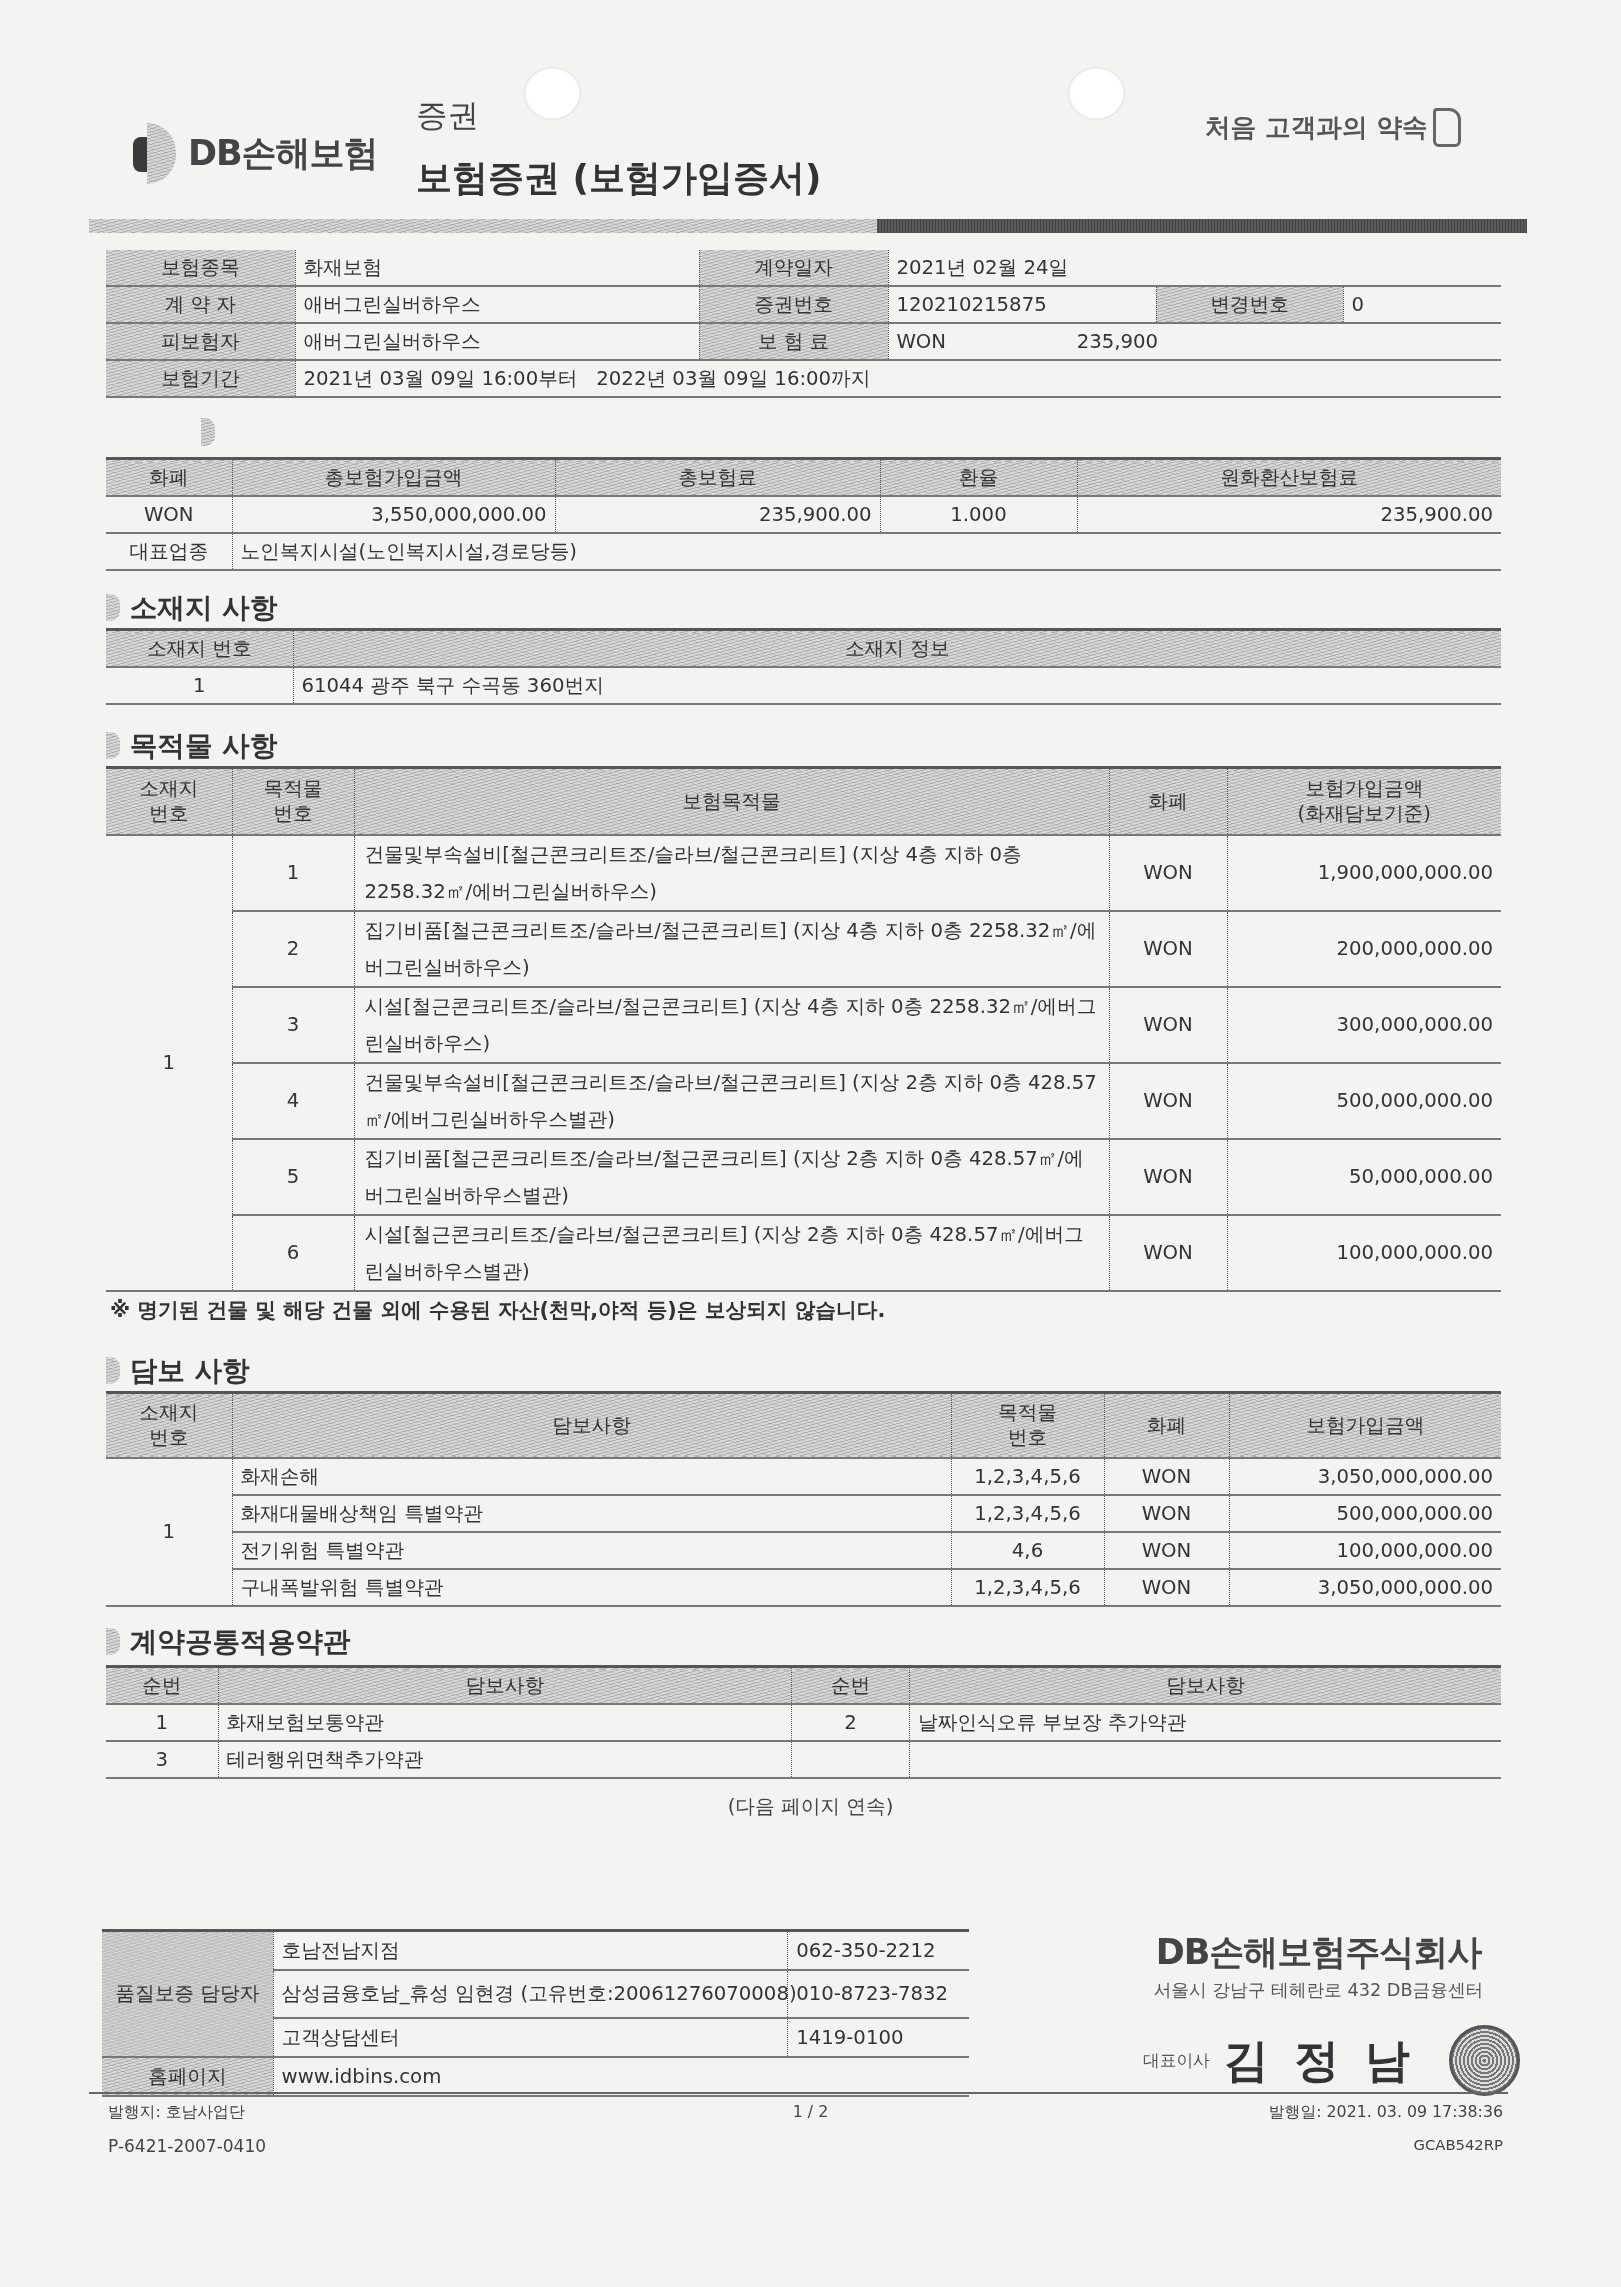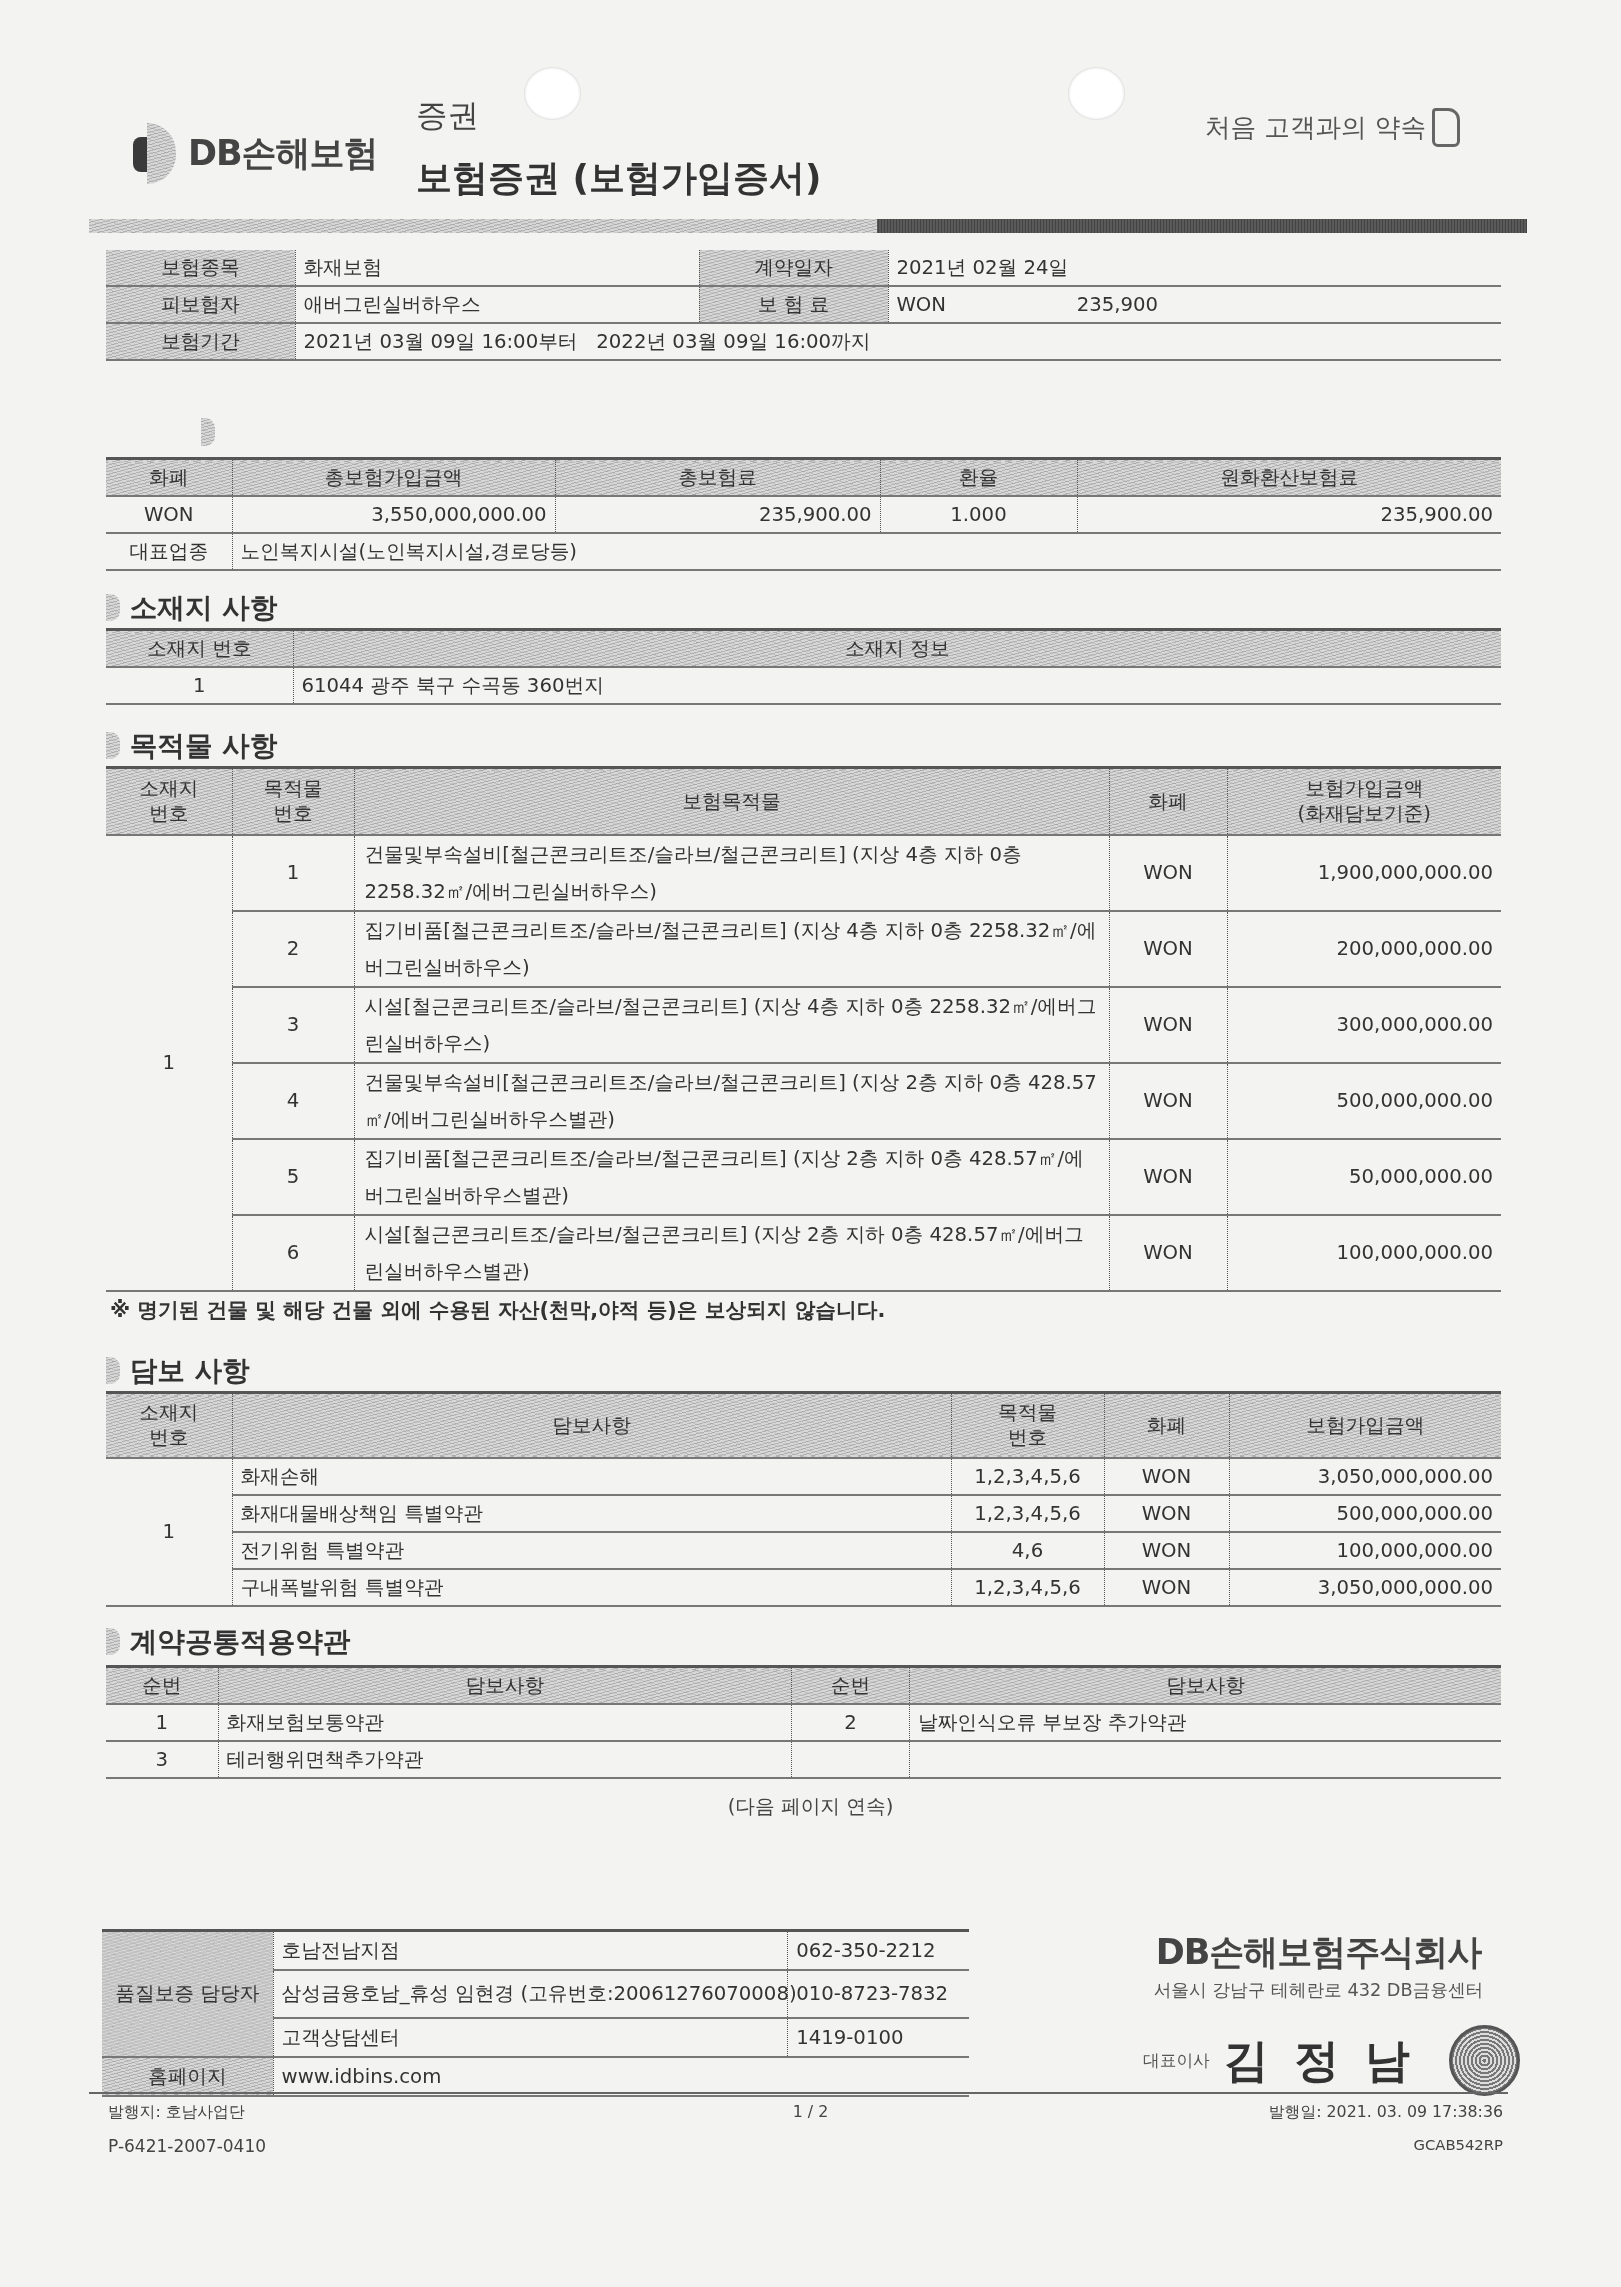--- a/index.html
+++ b/index.html
@@ -23,21 +23,21 @@
     background-image: repeating-linear-gradient(90deg, rgba(0,0,0,.25) 0 1px, transparent 1px 3px);
   }
   
   .logo { left: 133px; top: 123px; display: flex; align-items: center; gap: 5.9px; }
   .logo-mark { width: 49px; height: 61px; position: relative; }
   .logo-mark .l1 { position: absolute; left: 0; top: 13.8px; width: 15.8px; height: 35px; background: #3a3a3a; border-radius: 7.9px 0 0 7.9px; }
   .logo-mark .l2 { position: absolute; left: 13.8px; top: 0; width: 29.6px; height: 61px; border-radius: 0 29.6px 29.6px 0; }
   .logo-text { font-size: 35px; font-weight: bold; color: #444; letter-spacing: -1px; }
   .doc-sub { left: 416px; top: 95px; font-size: 31.5px; color: #444; }
   .doc-title { left: 416px; top: 154px; font-size: 36px; font-weight: bold; color: #333; }
-  .slogan { left: 1205px; top: 108px; font-size: 25.6px; font-weight: normal; color: #555; display: flex; align-items: center; gap: 5.9px; }
+  .slogan { left: 1205px; top: 108px; font-size: 25.6px; font-weight: bold; color: #555; display: flex; align-items: center; gap: 5.9px; }
   .slogan-icon { width: 27.6px; height: 39px; border: 3px solid #666; border-radius: 3.9px 11.8px 5.9px 5.9px; box-sizing: border-box; }
   .punch { width: 57px; height: 53px; border-radius: 50%; background: #fff; box-shadow: inset 0 0 3px #bbb; }
   .hdr-bar-light { left: 89px; top: 219px; width: 99px; height: 13.8px; }
   .hdr-bar { left: 89px; top: 219px; width: 1438px; height: 13.8px; }
 
   
   table { border-collapse: collapse; position: absolute; font-size: 19.7px; color: #333; table-layout: fixed; }
   td, th { padding: 0 7.9px; height: 35px; white-space: nowrap; }
   th { font-weight: normal; }
   .t-top { border-top: 3.9px solid #555; }
@@ -96,20 +96,28 @@
       <col style="width:158px">
     </colgroup>
   <tbody>
       <tr class="row-b">
     <td class="hatch c lbl">보험종목</td>
     <td class="vl">화재보험</td>
     <td class="hatch c vl">계약일자</td>
     <td class="vl" colspan="3">2021년 02월 24일</td>
   </tr>
   <tr class="row-b">
+    <td class="hatch c">계 약 자</td>
+    <td class="vl">애버그린실버하우스</td>
+    <td class="hatch c vl">증권번호</td>
+    <td class="vl">120210215875</td>
+    <td class="hatch c vl">변경번호</td>
+    <td class="vl">0</td>
+  </tr>
+  <tr class="row-b">
     <td class="hatch c">피보험자</td>
     <td class="vl">애버그린실버하우스</td>
     <td class="hatch c vl">보 험 료</td>
     <td class="vl" colspan="3">
       <span>WON</span>
       <span style="display:inline-block;width:118px;"></span>
       <span>235,900</span>
     </td>
   </tr>
   <tr class="row-b">

